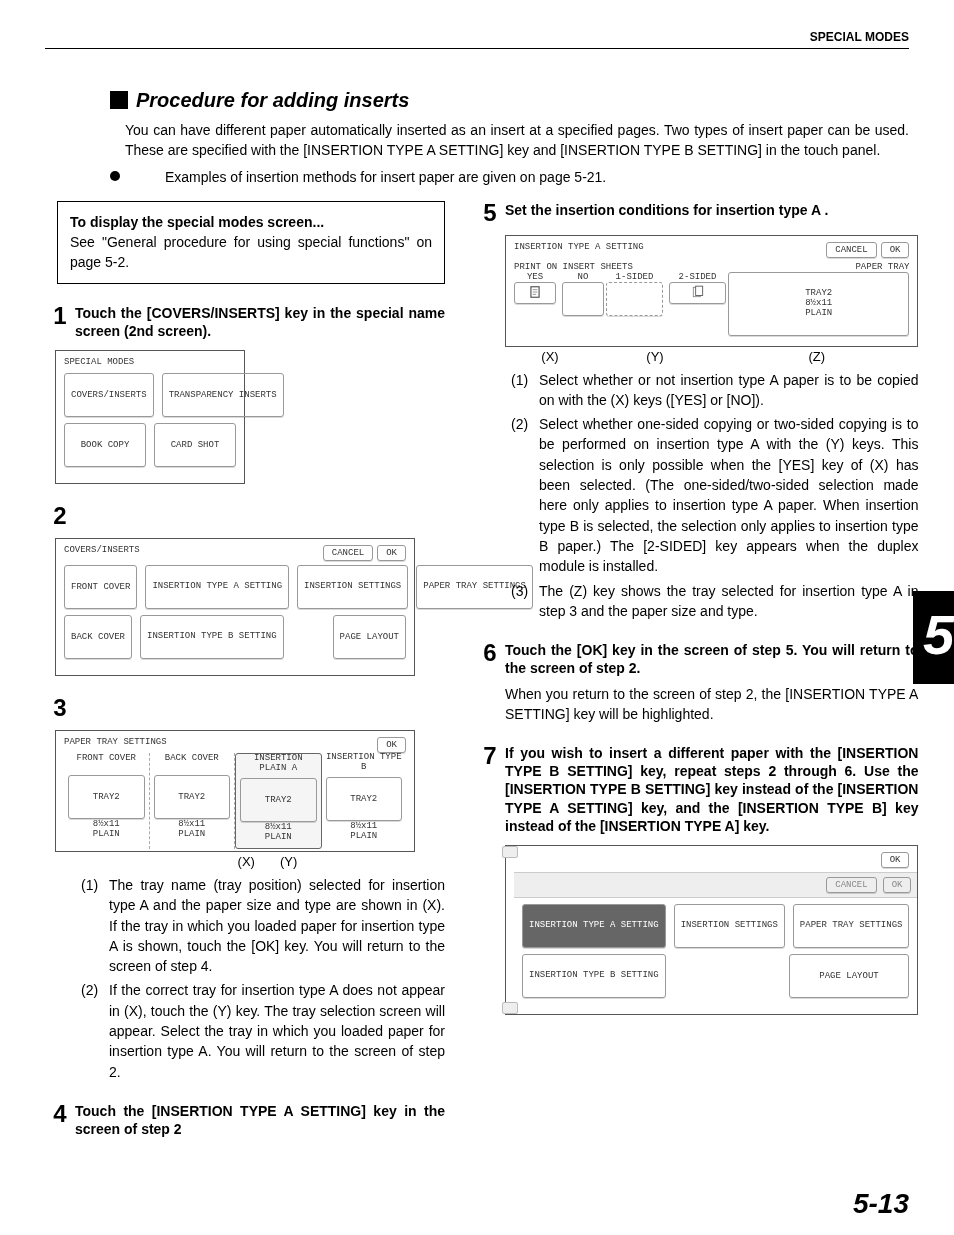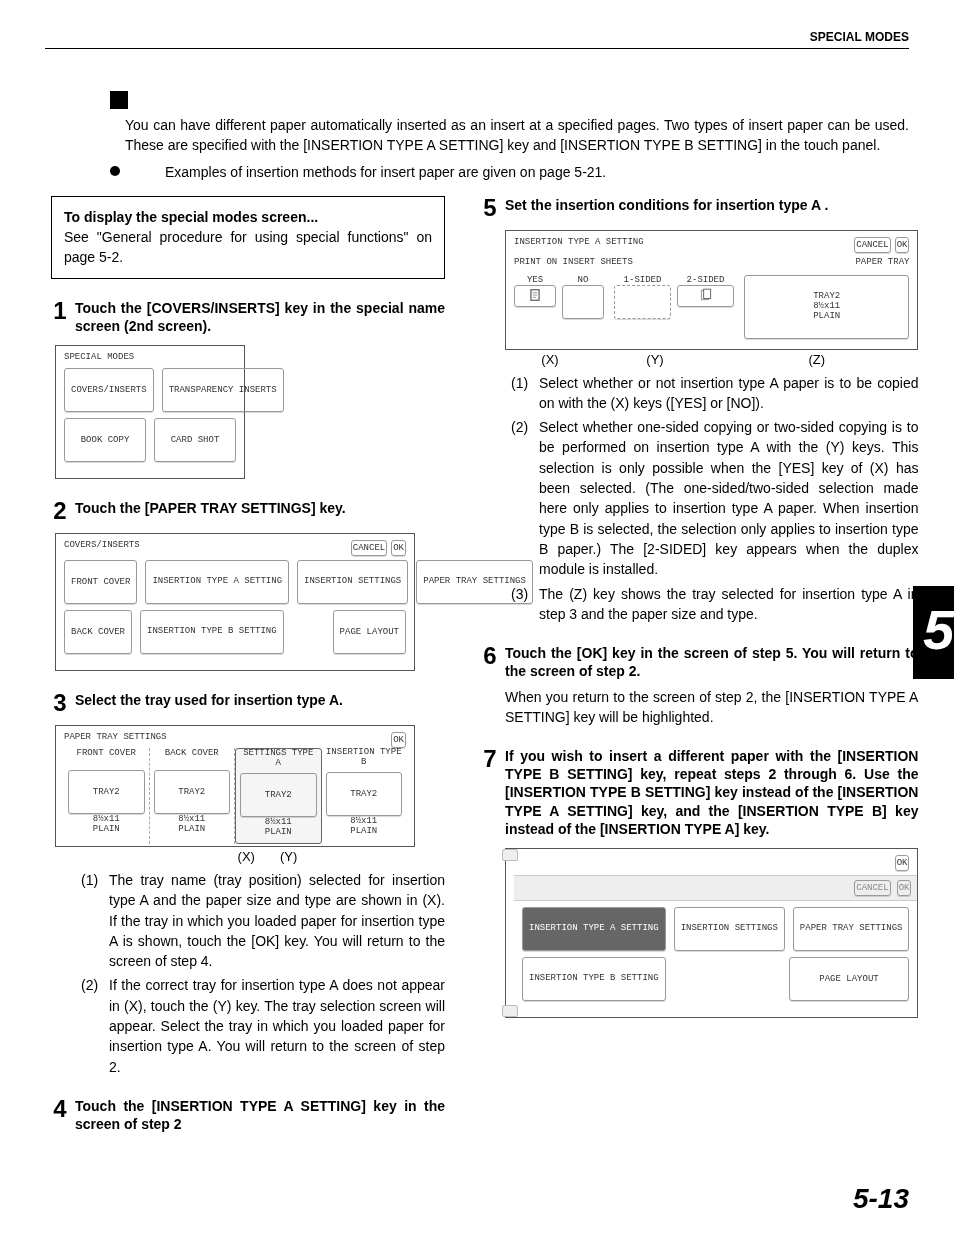--- a/index.html
+++ b/index.html
@@ -7,36 +7,36 @@
     .top-header { display: flex; justify-content: flex-end; font-weight: bold; font-size: 12px; border-bottom: 1px solid #000; padding-bottom: 4px; margin-bottom: 40px;}
     .section-title { display: flex; align-items: baseline; margin-bottom: 8px; margin-left: 65px;}
     .section-title .square { width: 18px; height: 18px; background: #000; display: inline-block; margin-right: 8px; flex: 0 0 auto; position: relative; top: 2px;}
     .section-title h2 { font-size: 20px; font-weight: bold; font-style: italic;}
     .intro { margin-left: 80px; margin-right: 0; line-height: 1.45; text-align: justify; margin-bottom: 6px;}
     .bullet-line { display: flex; margin-left: 65px; line-height: 1.45; gap: 39px;}
     .bullet-dot { width: 10px; height: 10px; border-radius: 50%; background: #000; margin-right: 6px; margin-top: 4px; flex: 0 0 auto;}
     .columns { display: flex; gap: 30px; margin-top: 14px;}
     .left-col { flex: 0 0 400px; }
     .right-col { flex: 1; position: relative;}
-    .note-box { border: 1px solid #000; padding: 10px 12px; margin-left: 6px; line-height: 1.45;}
+    .note-box { border: 1px solid #000; padding: 10px 12px; margin-left: 12px; line-height: 1.45;}
     .note-box-title { font-weight: bold;}
     .note-box-body { text-align: justify;}
     .step { display: flex; margin-top: 20px;}
     .step-num { font-size: 24px; font-weight: bold; width: 30px; flex: 0 0 30px; text-align: center; line-height: 1;}
     .step-title { font-weight: bold; line-height: 1.3; text-align: justify;}
     .step-body { margin-left: 30px; margin-top: 6px; line-height: 1.45; text-align: justify;}
     .step-list { margin-left: 36px; margin-top: 6px;}
     .step-list .li { display: flex; line-height: 1.45; text-align: justify; margin-bottom: 4px;}
     .step-list .li .lbl { flex: 0 0 28px;}
     .step-list .li .txt { flex: 1;}
     .ui { border: 1px solid #555; background: #fff; font-family: "Courier New", monospace; font-size: 9px; color: #333; margin-left: 10px; margin-top: 10px; padding: 6px 8px 10px 8px; position: relative;}
     .ui-title { text-transform: uppercase; margin-bottom: 6px;}
     .ui-row { display: flex; gap: 8px; margin-bottom: 6px; align-items: center;}
     .ui-btn { border: 1px solid #999; border-radius: 3px; padding: 16px 6px; text-align: center; flex: 1; white-space: nowrap; box-shadow: 0 1px 0 rgba(0,0,0,.15);}
-    .ui-btn.small { flex: 0 0 auto; padding: 2px 1px;}
+    .ui-btn.small { flex: 0 0 auto; padding: 2px 8px;}
     .ui-topbar { display: flex; justify-content: flex-end; gap: 6px;}
     .ui-label { text-align: center; flex: 1;}
     .panel { background: #eee; border-top: 1px solid #ccc; border-bottom: 1px solid #ccc; padding: 4px 6px; margin: 0 -8px 6px -8px;}
     .scroll-edge { position: absolute; left: -4px; top: 0; bottom: 0; width: 12px;}
     .scroll-edge::before, .scroll-edge::after { content: ""; position: absolute; left: 0; width: 14px; height: 10px; background: #eee; border-radius: 2px; border: 1px solid #bbb;}
     .scroll-edge::before { top: 0;}
     .scroll-edge::after { bottom: 0;}
     .annot-row { display: flex; justify-content: space-around; font-family: Arial, sans-serif; font-size: 13px; margin-top: 2px;}
     .side-tab { font-size: 56px; font-weight: bold; color: #fff; background: #000; width: 50px; text-align: center; line-height: 1.2; padding: 10px 0 16px 0; position: absolute; right: -45px; top: 390px; font-style: italic;}
     .page-num { font-size: 28px; font-weight: bold; text-align: right; margin-top: 50px; font-style: italic;}
@@ -44,20 +44,21 @@
   </style>
 </head>
 <body>
 
 <div class="top-header">
   <span>SPECIAL MODES</span>
 </div>
 
 <div class="section-title">
   <span class="square"></span>
+  <h2>Procedure for adding inserts</h2>
 </div>
 
 <p class="intro">You can have different paper automatically inserted as an insert at a specified pages. Two types of insert paper can be used. These are specified with the [INSERTION TYPE A SETTING] key and [INSERTION TYPE B SETTING] in the touch panel.</p>
 <div class="bullet-line">
   <span class="bullet-dot"></span>
   <span>Examples of insertion methods for insert paper are given on page 5-21.</span>
 </div>
 
 <div class="columns">
 
@@ -78,21 +79,20 @@
         <div class="ui-btn">TRANSPARENCY INSERTS</div>
       </div>
       <div class="ui-row">
         <div class="ui-btn" style="position:relative;">BOOK COPY</div>
         <div class="ui-btn">CARD SHOT</div>
       </div>
     </div>
 
     <div class="step">
       <div class="step-num">2</div>
-      <div class="step-title">Touch the [PAPER TRAY SETTINGS] key.</div>
     </div>
     <div class="ui" style="width:360px;">
       <div style="display:flex; justify-content:space-between; align-items:center;">
         <span class="ui-title">COVERS/INSERTS</span>
         <span style="display:flex; gap:4px;">
           <span class="ui-btn small">CANCEL</span>
           <span class="ui-btn small">OK</span>
         </span>
       </div>
       <div class="ui-row" style="margin-top:4px;">
@@ -104,42 +104,41 @@
       <div class="ui-row">
         <div class="ui-btn">BACK COVER</div>
         <div class="ui-btn" style="line-height:1.1;">INSERTION TYPE B SETTING</div>
         <div style="flex:1"></div>
         <div class="ui-btn">PAGE LAYOUT</div>
       </div>
     </div>
 
     <div class="step">
       <div class="step-num">3</div>
-      <div class="step-title">Select the tray used for insertion type A.</div>
     </div>
     <div class="ui" style="width:360px; padding-bottom:2px;">
       <div style="display:flex; justify-content:space-between; align-items:center;">
         <span class="ui-title">PAPER TRAY SETTINGS</span>
         <span class="ui-btn small">OK</span>
       </div>
       <div style="display:flex; text-align:center; gap:0;">
         <div style="flex:1; border-right:1px dashed #aaa; padding:0 4px 6px 4px;">
           <div class="ui-label">FRONT COVER</div>
           <div class="ui-btn" style="margin-top:12px;">TRAY2</div>
           <div>8½x11</div>
           <div>PLAIN</div>
         </div>
         <div style="flex:1; border-right:1px dashed #aaa; padding:0 4px 6px 4px;">
           <div class="ui-label">BACK COVER</div>
           <div class="ui-btn" style="margin-top:12px;">TRAY2</div>
           <div>8½x11</div>
           <div>PLAIN</div>
         </div>
         <div style="flex:1; border-right:1px dashed #aaa; padding:0 4px 6px 4px; border:1px solid #666; border-radius:3px; background:#f5f5f5;">
-          <div class="ui-label" style="line-height:1.1;">SETTINGS TYPE A</div>
+          <div class="ui-label" style="line-height:1.1;">INSERTION PLAIN A</div>
           <div class="ui-btn" style="margin-top:4px;">TRAY2</div>
           <div>8½x11</div>
           <div>PLAIN</div>
         </div>
         <div style="flex:1; padding:0 4px 6px 4px;">
           <div class="ui-label" style="line-height:1.1;">INSERTION TYPE B</div>
           <div class="ui-btn" style="margin-top:4px;">TRAY2</div>
           <div>8½x11</div>
           <div>PLAIN</div>
         </div>
@@ -179,21 +178,21 @@
         <span class="ui-title">INSERTION TYPE A SETTING</span>
         <span style="display:flex; gap:4px;">
           <span class="ui-btn small">CANCEL</span>
           <span class="ui-btn small">OK</span>
         </span>
       </div>
       <div style="display:flex; justify-content:space-between; margin-top:4px;">
         <span>PRINT ON INSERT SHEETS</span>
         <span>PAPER TRAY</span>
       </div>
-      <div style="display:flex; gap:10px; margin-top:8px; align-items:flex-start;font-family:Liberation Mono, monospace;">
+      <div style="display:flex; gap:2px; margin-top:0; align-items:flex-start;font-family:Liberation Mono, monospace;">
         <div style="display:flex; gap:6px; flex:0 0 90px;">
           <div style="flex:1; text-align:center;">
             <div>YES</div>
             <div class="ui-btn" style="height:22px; padding:2px;">
               <svg class="svg-ico" viewBox="0 0 24 24">
                   <rect x="5" y="3" width="14" height="18" fill="none" stroke="#555" stroke-width="2"></rect>
                   <line x1="8" y1="8" x2="16" y2="8" stroke="#555"></line>
                   <line x1="8" y1="12" x2="16" y2="12" stroke="#555"></line>
                   <line x1="8" y1="16" x2="14" y2="16" stroke="#555"></line>
                 </svg>

